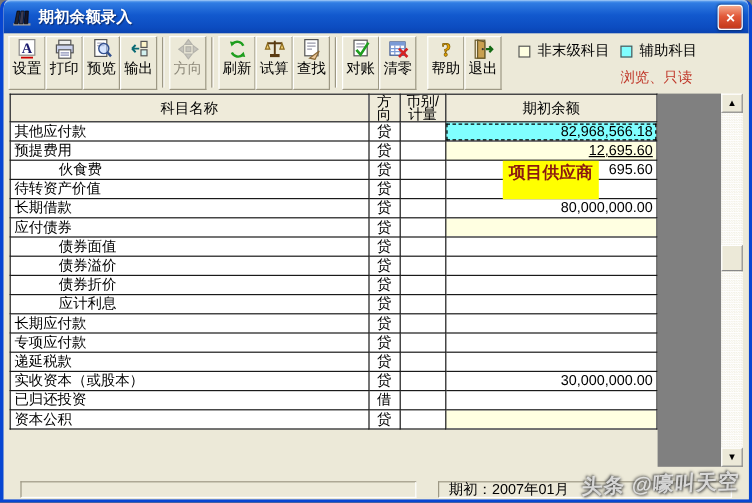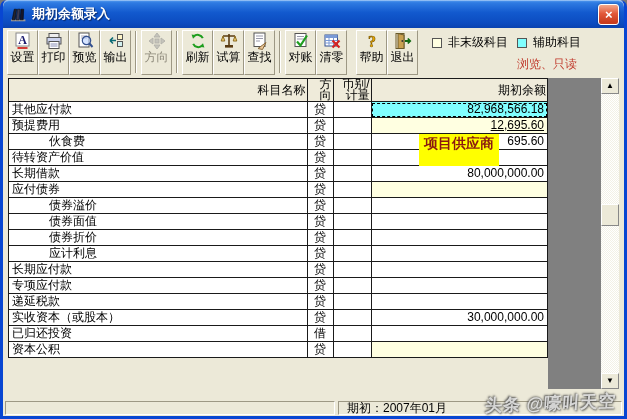--- a/index.html
+++ b/index.html
@@ -35,21 +35,21 @@
   .swatch{width:10px;height:10px;border:1px solid #555;display:inline-block;background:#fff;}
   .swatch.nonleaf{background:var(--nonleaf-cell,#FFFFE1);}
   .swatch.leaf{background:#fff;}
   .swatch.aux{background:var(--aux-cell,#80FFFF);}
   .readonly-note{color:var(--readonly-text,#C0392B);}
   
   .content{flex:1 1 auto;position:relative;display:flex;align-items:flex-start;background:var(--face,#ECE9D8);}
   .table-wrap{margin-left:5px;flex:0 0 auto;}
   table.grid{border-collapse:collapse;table-layout:fixed;width:540px;background:#fff;}
   table.grid th,table.grid td{border:1px solid #1a1a1a;overflow:hidden;white-space:nowrap;font-weight:normal;}
-  table.grid th{background:#EFEBDA;height:21px;font-size:12px;text-align:right;line-height:11px;word-break:break-all;white-space:normal;padding:0 1px;}
+  table.grid th{background:#EFEBDA;height:21px;font-size:12px;text-align:center;line-height:11px;word-break:break-all;white-space:normal;padding:0 1px;}
   table.grid td{height:16px;font-size:12px;padding:0 3px;line-height:15px;}
   td.c-name{text-align:left;padding-left:4px;}
   td.c-name.indent{padding-left:40px;}
   td.c-dir{text-align:center;padding:0;}
   td.c-cur{text-align:center;}
   td.c-bal{text-align:right;padding-right:4px;}
   td.c-bal.nonleaf{background:var(--nonleaf-cell,#FFFFE1);text-decoration:underline;}
   td.c-bal.auxiliary{background:var(--aux-cell,#80FFFF);outline:1px dashed #000;outline-offset:-2px;}
   .gray-fill{width:53px;height:311px;background:#808080;flex:0 0 auto;}
   
@@ -58,21 +58,21 @@
   .scroll-btn{position:absolute;left:0;width:18px;height:16px;background:var(--face,#ECE9D8);
     border:1px solid;border-color:#fff #888 #888 #fff;font-size:8px;line-height:14px;text-align:center;color:#000;padding:0;}
   .scroll-up{top:0;}
   .scroll-down{bottom:0;}
   .scroll-thumb{position:absolute;left:0;top:126px;width:18px;height:22px;background:var(--face,#ECE9D8);
     border:1px solid;border-color:#fff #888 #888 #fff;}
   
   .cell-tooltip{position:absolute;left:416px;top:56px;height:32px;padding:0 5px;background:var(--tooltip-bg,#FFFF00);
     color:var(--tooltip-text,#8B1A10);font-size:14px;font-weight:bold;line-height:19px;z-index:5;}
   
-  .statusbar{height:16px;flex:0 0 16px;display:flex;gap:3px;padding:1px 2px;background:var(--face,#ECE9D8);}
+  .statusbar{height:16px;flex:0 0 16px;display:flex;gap:18px;padding:1px 14px;background:var(--face,#ECE9D8);}
   .status-panel{border:1px solid;border-color:#9d9884 #fff #fff #9d9884;height:14px;font-size:12px;line-height:12px;}
   .status-panel.p1{width:330px;flex:0 0 330px;}
   .status-panel.p2{flex:1 1 auto;padding-left:8px;}
   .watermark{position:absolute;right:8px;bottom:1px;font-size:17px;font-weight:bold;letter-spacing:1px;
     color:rgba(235,235,235,.85);text-shadow:1px 1px 2px rgba(70,70,70,.9),-1px -1px 2px rgba(70,70,70,.9);
     transform:rotate(-2deg) skewX(-6deg);pointer-events:none;z-index:9;}
 </style>
 </head>
 <body>
 
@@ -277,28 +277,28 @@
   </tr>
 
   <tr>
     <td class="c-name">应付债券</td>
     <td class="c-dir">贷</td>
     <td class="c-cur"></td>
     <td class="c-bal nonleaf"></td>
   </tr>
 
   <tr>
+    <td class="c-name indent">债券面值</td>
+    <td class="c-dir">贷</td>
+    <td class="c-cur"></td>
+    <td class="c-bal"></td>
+  </tr>
+
+  <tr>
     <td class="c-name indent">债券溢价</td>
-    <td class="c-dir">贷</td>
-    <td class="c-cur"></td>
-    <td class="c-bal"></td>
-  </tr>
-
-  <tr>
-    <td class="c-name indent">债券面值</td>
     <td class="c-dir">贷</td>
     <td class="c-cur"></td>
     <td class="c-bal"></td>
   </tr>
 
   <tr>
     <td class="c-name indent">债券折价</td>
     <td class="c-dir">贷</td>
     <td class="c-cur"></td>
     <td class="c-bal"></td>

